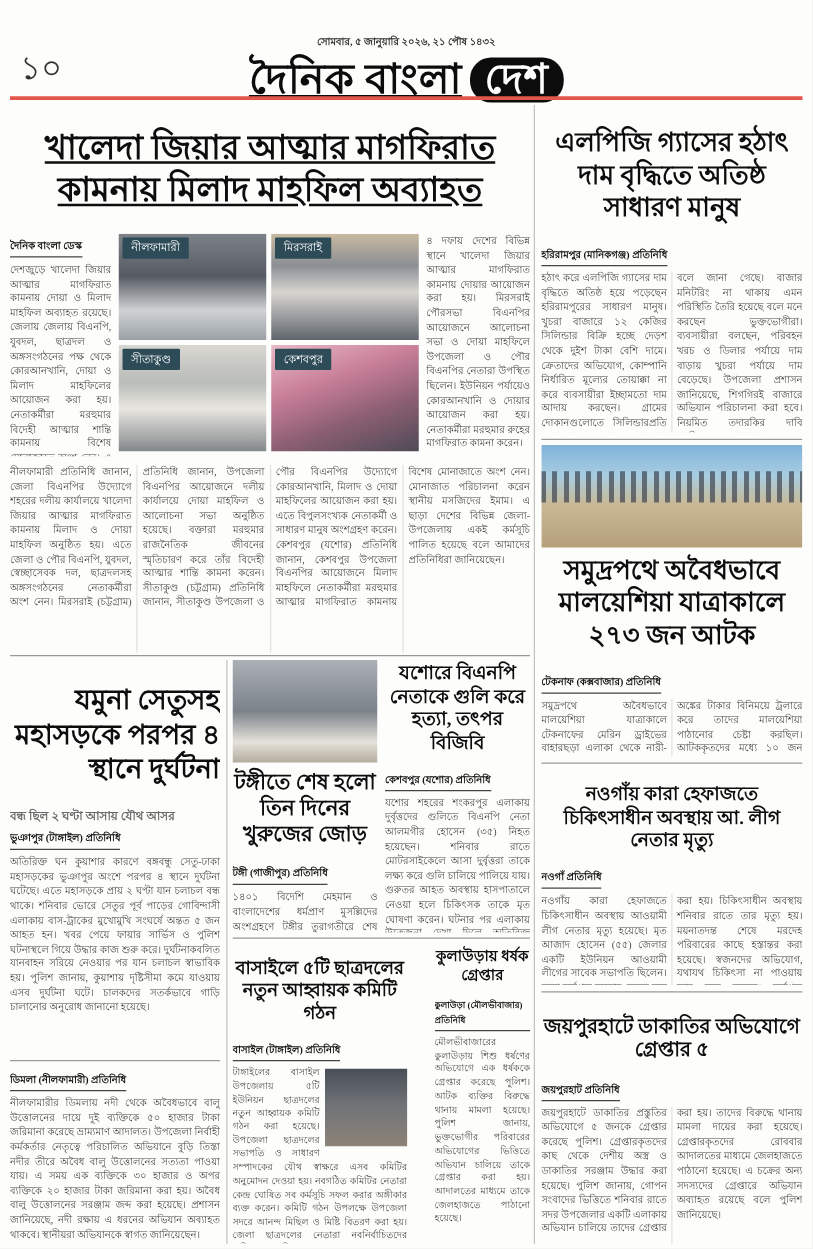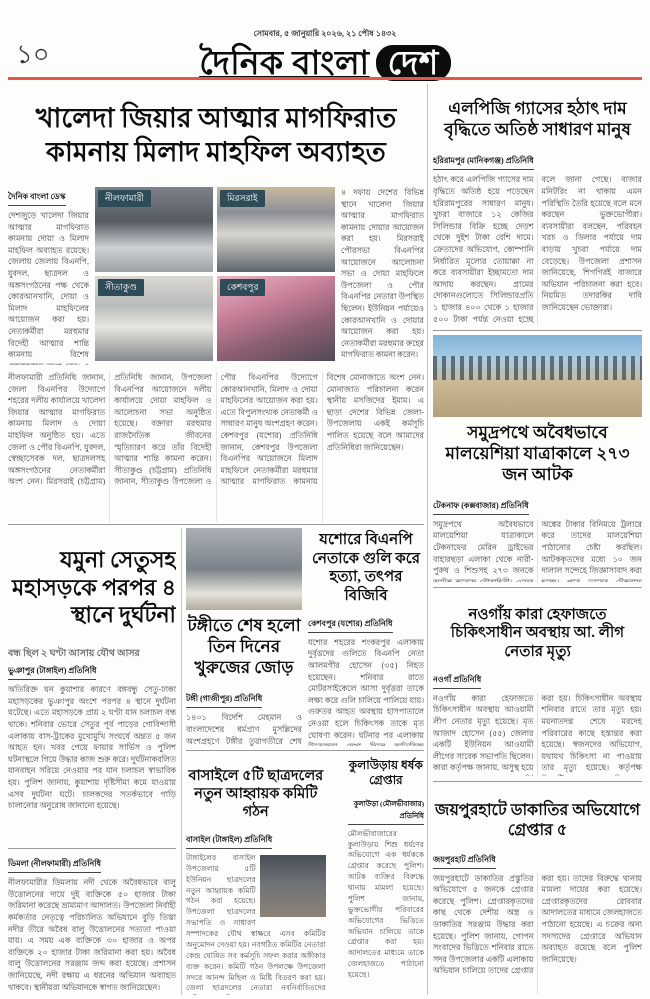--- a/index.html
+++ b/index.html
@@ -11,21 +11,21 @@
   .masthead{position:absolute;left:0;right:0;top:37px;text-align:center;font-size:33px;font-weight:bold;color:#0c0c0c;letter-spacing:.5px;text-decoration:underline;}
   .masthead .badge{display:inline-block;background:#0c0c0c;color:#fff;border-radius:17px;padding:0 12px;margin-left:6px;line-height:1.1;}
   .red-rule{position:absolute;left:8px;right:8px;top:77px;height:3px;background:#e4564a;}
   
   .hl{font-weight:bold;color:#0d0d0d;text-align:center;line-height:1.24;}
   .byline{font-weight:bold;font-size:8px;color:#111;margin:3px 0 4px;padding-bottom:2px;border-bottom:1.5px solid #444;width:fit-content;max-width:100%;}
   .btxt{font-size:8px;line-height:1.45;color:#474747;text-align:justify;overflow:hidden;}
   .subhead{font-size:9.5px;color:#6a6a6a;font-weight:bold;margin:3px 0;}
   
   .lead{position:absolute;left:8px;top:84px;width:416px;height:438px;overflow:hidden;}
-  .lead .hl{font-size:27px;}
+  .lead .hl{font-size:27px;text-decoration:underline;}
   .lead-top{display:flex;gap:6px;margin-top:7px;height:178px;overflow:hidden;}
   .lead-colL{width:82px;overflow:hidden;}
   .lead-colR{width:84px;overflow:hidden;}
   .photogrid{width:240px;display:grid;grid-template-columns:118px 118px;grid-template-rows:85px 85px;gap:4px;}
   .photo{position:relative;overflow:hidden;}
   .photo-label{position:absolute;top:3px;left:3px;background:#2e4b58;color:#fff;font-size:9px;padding:1px 7px;border-radius:1px;}
   .ph1{background:linear-gradient(180deg,#7d8289 0%,#565b63 40%,#cfd2d4 72%,#9aa0a6 100%);}
   .ph2{background:linear-gradient(180deg,#c9b99f 0%,#8b8f96 30%,#d8d5cf 55%,#5f666e 100%);text-align:center;}
   .ph3{background:linear-gradient(180deg,#d9d7d2 0%,#b9bcb9 35%,#e8e6e0 60%,#84888c 100%);text-align:center;}
   .ph4{background:linear-gradient(160deg,#e8b9c6 0%,#c87f98 35%,#8d5f74 65%,#4f4a55 100%);}
@@ -50,27 +50,27 @@
   .tongi-body{height:62px;}
   .jashore-hl{font-size:15px;margin-top:2px;}
   .jashore-body{height:136px;}
   .mid-bottom{display:flex;gap:22px;flex:1;border-top:1px solid #9a9a9a;margin-top:4px;padding-top:4px;overflow:hidden;}
   .basail{width:150px;overflow:hidden;}
   .basail .hl{font-size:14.5px;}
   .basail-photo{float:right;width:66px;height:62px;margin:2px 0 3px 4px;background:linear-gradient(180deg,#4a4f57 0%,#6e7277 45%,#8e8377 100%);}
   .basail .btxt{font-size:7.5px;height:185px;}
   .kulaura{width:82px;overflow:hidden;}
   .kulaura .hl{font-size:12px;margin-top:3px;}
-  .kulaura .byline{font-size:7px;text-align:right;}
+  .kulaura .byline{font-size:7px;}
   .kulaura .btxt{font-size:7.5px;height:178px;}
   
   .right-col{position:absolute;left:433px;top:84px;width:209px;height:911px;overflow:hidden;display:flex;flex-direction:column;}
   .right-col article{overflow:hidden;}
   .right-col article + article{border-top:1px solid #9a9a9a;margin-top:5px;padding-top:4px;}
-  .right-col .hl{font-size:17px;}
+  .right-col .hl{font-size:21px;}
   .twocol{column-count:2;column-gap:8px;column-rule:1px solid #e2e2e2;}
   .lpg-body{height:182px;}
   .sea-photo{position:relative;height:82px;background:linear-gradient(180deg,#7fb2d9 0%,#a8cde2 30%,#c9b894 58%,#b5a07c 100%);}
   .people-band{position:absolute;left:0;right:0;top:26%;height:30%;opacity:.65;
                background:repeating-linear-gradient(90deg,#343a46 0 4px,transparent 4px 9px);}
   .sea .hl{margin-top:5px;}
   .sea-body{height:96px;}
   .naogaon .hl{font-size:15px;}
   .naogaon-body{height:108px;}
   .joypurhat .hl{font-size:16px;}

